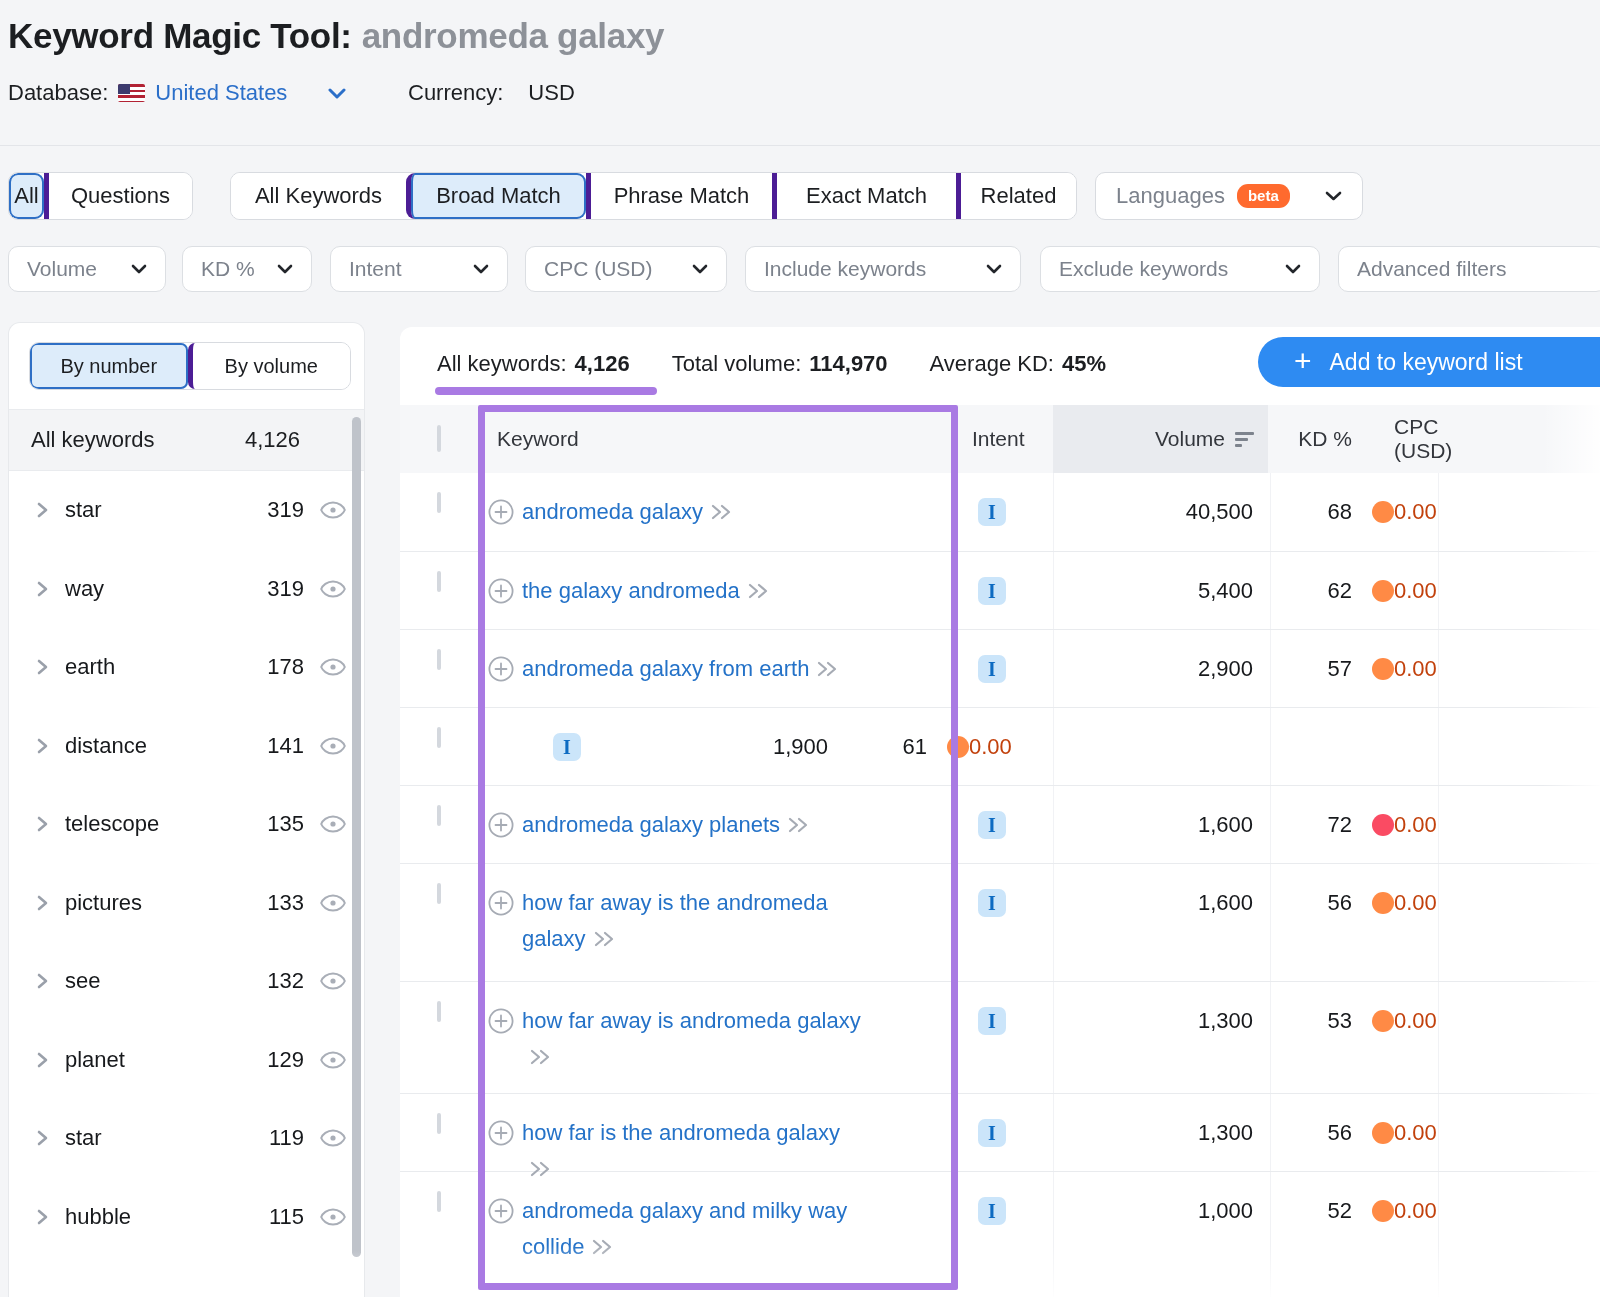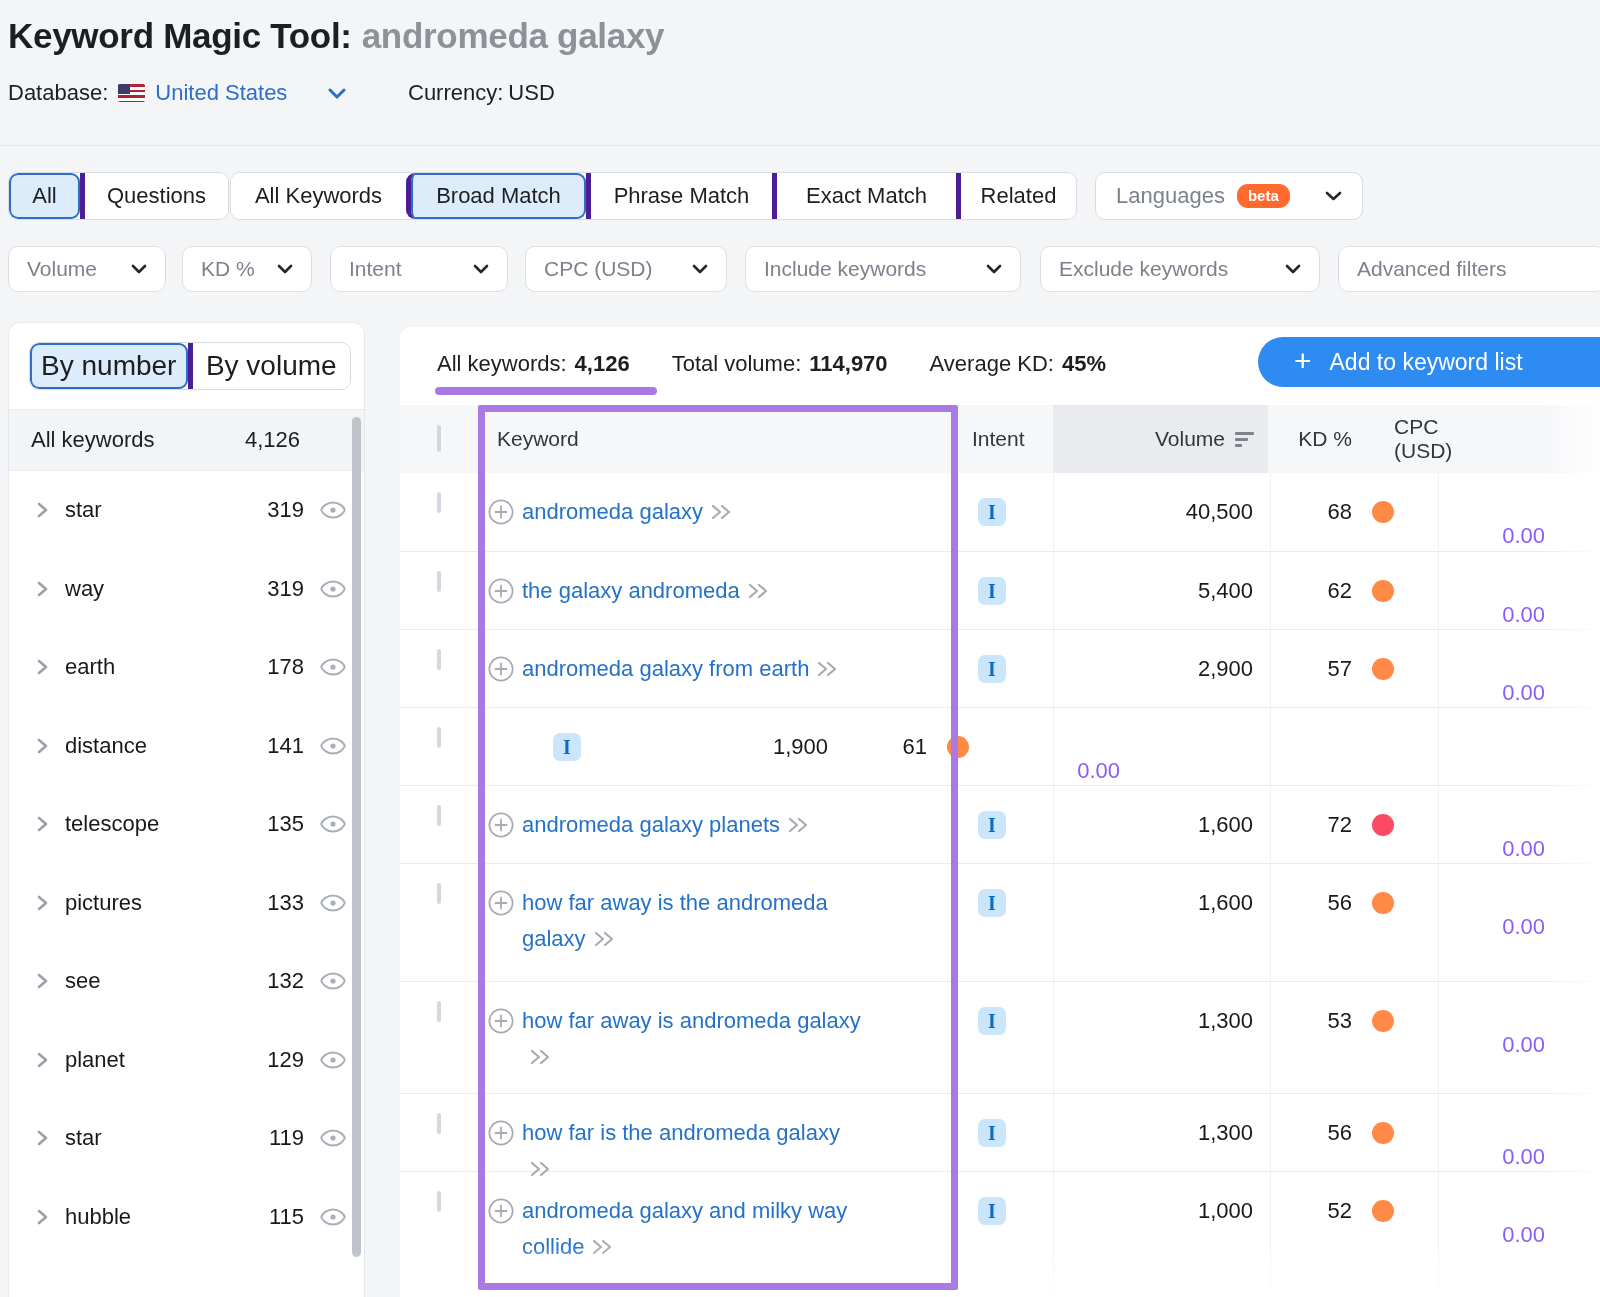--- a/index.html
+++ b/index.html
@@ -12,21 +12,21 @@
   .page-title { position:absolute; left:8px; top:16px; font-size:35px; font-weight:700; letter-spacing:-0.3px; }
   .page-title .query { color:#8d9198; font-weight:600; margin-left:10px; }
   .db-row { position:absolute; left:8px; top:80px; font-size:22px; display:flex; align-items:center; }
   .db-label { margin-right:10px; }
   .flag { position:relative; width:27px; height:18px; display:inline-block; margin-right:10px;
           background:repeating-linear-gradient(#b22234 0 2.8px,#fff 2.8px 5.6px); border-radius:2px; overflow:hidden; }
   .flag .canton { position:absolute; left:0; top:0; width:12px; height:9.8px; background:#3c3b6e; }
   .db-link { color:#2b6fc9; display:flex; align-items:center; cursor:pointer;gap:32px; }
   .db-link svg { margin-left:9px; }
   .currency { position:absolute; left:408px; top:80px; font-size:22px; }
-  .currency b { font-weight:400; margin-left:5px; }
+  .currency b { font-weight:400; margin-left:25px; }
   .head-divider { position:absolute; left:0; top:145px; width:1600px; height:1px; background:#e3e5e9; }
 
   
   .seg-group { position:absolute; top:172px; height:48px; display:flex; background:#fff;
                border:1px solid #d8dbe0; border-radius:10px; overflow:hidden; }
   .seg { display:flex; align-items:center; justify-content:center; font-size:22px; cursor:pointer;
          border-left:5px solid #4c1d95; height:100%; color:#1c1e21; background:#fff; }
   .seg:first-child { border-left:none; }
   .seg.sel { background:#ddecfa; box-shadow:inset 0 0 0 2px #2e6fc5; border-radius:9px; }
   .languages { position:absolute; left:1095px; top:172px; width:268px; height:48px; background:#fff;
@@ -40,21 +40,21 @@
   
   .pill { position:absolute; top:246px; height:46px; background:#fff; border:1px solid #dcdfe3;
           border-radius:10px; display:flex; align-items:center; justify-content:space-between;
           padding:0 18px; font-size:21px; color:#7c828c; cursor:pointer; }
 
   
   .sidebar { position:absolute; left:8px; top:322px; width:357px; height:975px; background:#fff;
              border:1px solid #e7e9ec; border-bottom:none; border-radius:12px 12px 0 0; overflow:hidden; }
   .side-toggle { position:absolute; left:20px; top:19px; width:322px; height:48px; display:flex;
                  border:1px solid #d8dbe0; border-radius:10px; overflow:hidden; background:#fff; }
-  .side-toggle .seg { flex:1; font-size:28px; }
+  .side-toggle .seg { flex:1; font-size:20px;border-radius:7px; }
   .side-head { position:absolute; left:0; top:86px; width:100%; height:62px; background:#f3f4f6;
                border-top:1px solid #e9ebee; border-bottom:1px solid #e9ebee;
                display:flex; align-items:center; font-size:22px; padding:0 64px 0 22px; }
   .side-head .cnt { margin-left:auto; }
   .side-list { position:absolute; left:0; top:148px; width:100%; }
   .side-item { height:78.5px; display:flex; align-items:center; padding:0 18px 0 26px; cursor:pointer; }
   .side-item .chev { margin-right:16px; display:flex; }
   .side-item .lbl { font-size:22px; color:#17191c; flex:1; }
   .side-item .num { font-size:22px; color:#17191c; margin-right:16px; }
   .side-scroll { position:absolute; right:3px; top:94px; width:9px; height:840px; border-radius:5px;
@@ -94,21 +94,21 @@
   .kw-link { color:#2472c8; cursor:pointer; }
   .dbl-chev { display:inline-block; vertical-align:-1px; margin-left:7px; cursor:pointer; }
   .col-intent { width:120px; padding-left:88px; }
   .intent-badge { width:28px; height:28px; margin-top:4px; background:#cbe5fa; border-radius:7px;
                   color:#0d6bc2; font-family:"Liberation Serif", serif; font-weight:700; font-size:20px;
                   display:flex; align-items:center; justify-content:center; }
   .col-vol { width:243px; text-align:right; font-size:22px; line-height:36px; color:#17191c; }
   .col-kd { width:141px; display:flex; justify-content:flex-end; align-items:flex-start; }
   .col-kd .kdv { font-size:22px; line-height:36px; color:#17191c; }
   .kd-dot { width:22px; height:22px; border-radius:50%; margin:7px 0 0 20px; }
-  .col-cpc { width:151px; text-align:right; font-size:22px; line-height:36px; color:#8b5cf6;margin-top:24px; }
+  .col-cpc { width:151px; text-align:left; font-size:22px; line-height:36px; color:#c2410c; }
 
   .vline { position:absolute; top:146px; bottom:0; width:1px; background:#f1f2f5; }
   .kw-highlight { position:absolute; left:78px; top:78px; width:480px; height:885px;
                   border:7px solid #a97ae3; border-radius:2px; pointer-events:none; z-index:5; }
   .right-fade { position:absolute; right:0; top:78px; bottom:0; width:58px; z-index:4; pointer-events:none;
                 background:linear-gradient(to right, rgba(255,255,255,0), rgba(255,255,255,0.95)); }
   .bottom-fade { position:absolute; left:0; right:0; bottom:0; height:52px; z-index:4; pointer-events:none;
                  background:linear-gradient(rgba(255,255,255,0), rgba(255,255,255,0.92)); }
 </style>
 </head>
@@ -128,21 +128,21 @@
         <path d="M2 2 L9 9 L16 2" fill="none" stroke="#2b6fc9" stroke-width="3" stroke-linecap="round" stroke-linejoin="round"></path>
       </svg>
   </span>
 </div>
 <div class="currency">
   <span>Currency:</span><b>USD</b>
 </div>
 <div class="head-divider"></div>
 
 <div class="seg-group" style="left:8px;">
-  <div class="seg sel" style="width:71px;">All</div>
+  <div class="seg sel" style="width:35px;">All</div>
   <div class="seg" style="width:148px;">Questions</div>
 </div>
 <div class="seg-group" style="left:230px;">
   <div class="seg" style="width:175px;">All Keywords</div>
   <div class="seg sel" style="width:180px;">Broad Match</div>
   <div class="seg" style="width:186px;">Phrase Match</div>
   <div class="seg" style="width:184px;">Exact Match</div>
   <div class="seg" style="width:120px;">Related</div>
 </div>
 <div class="languages">

